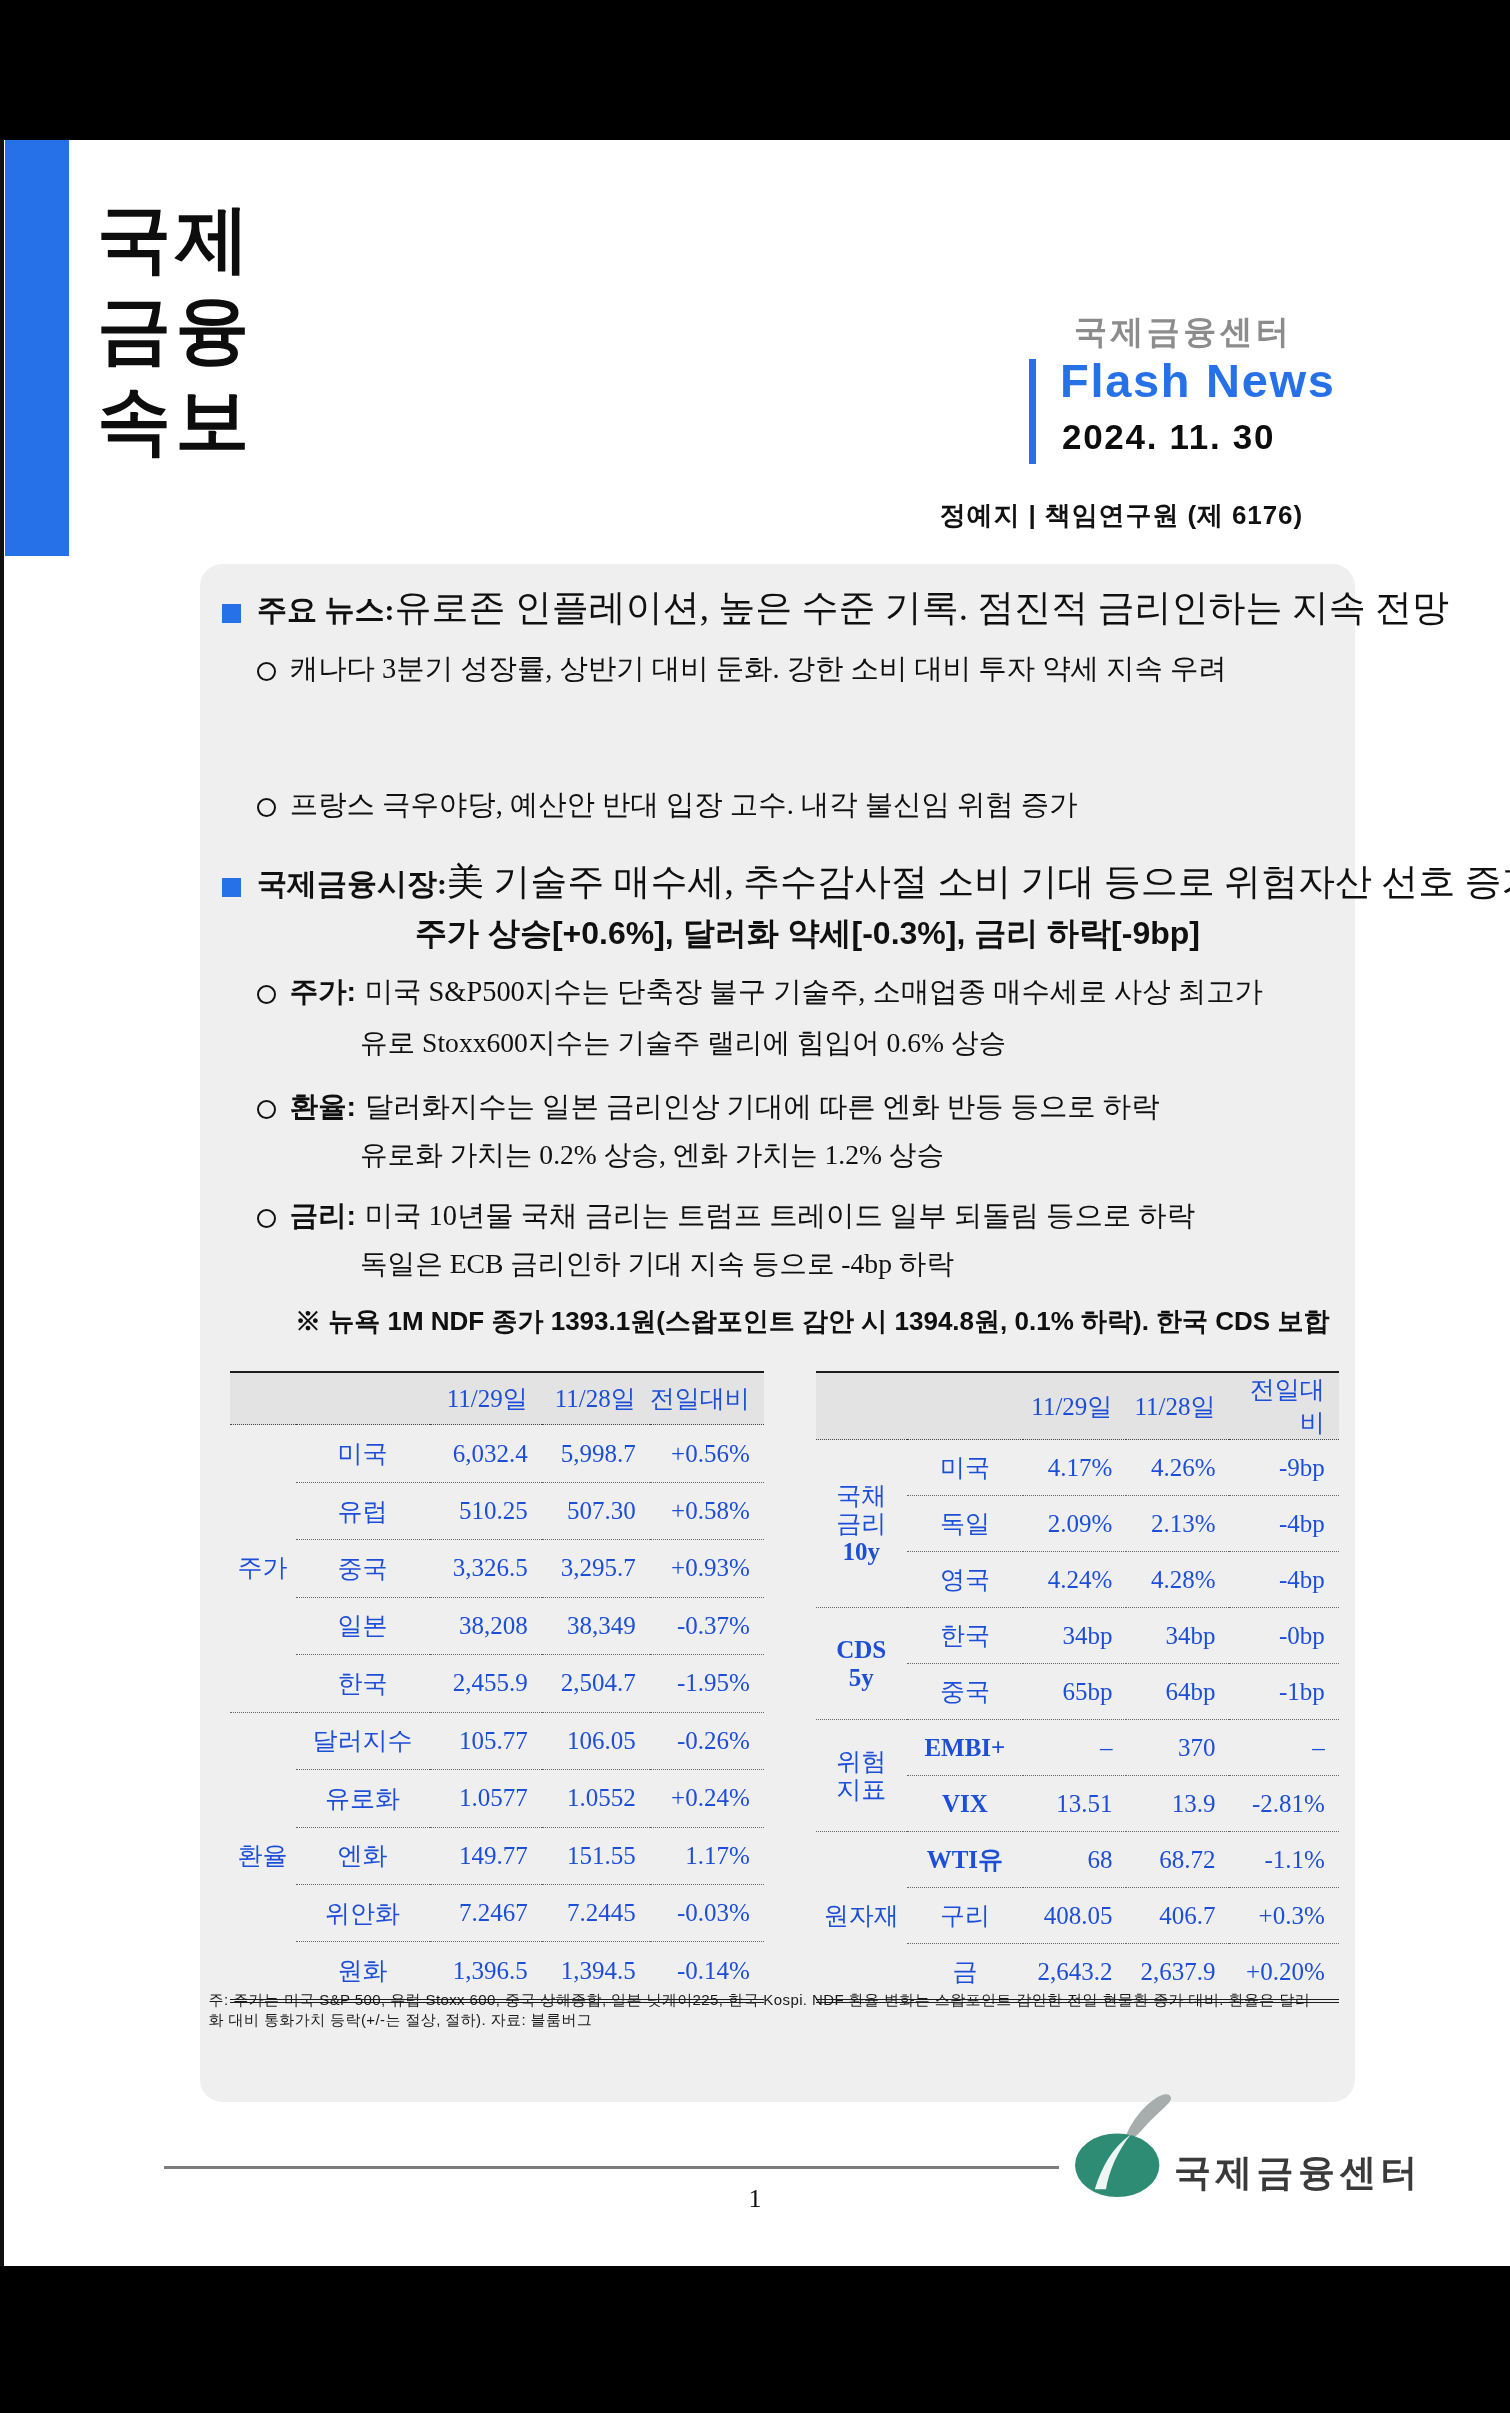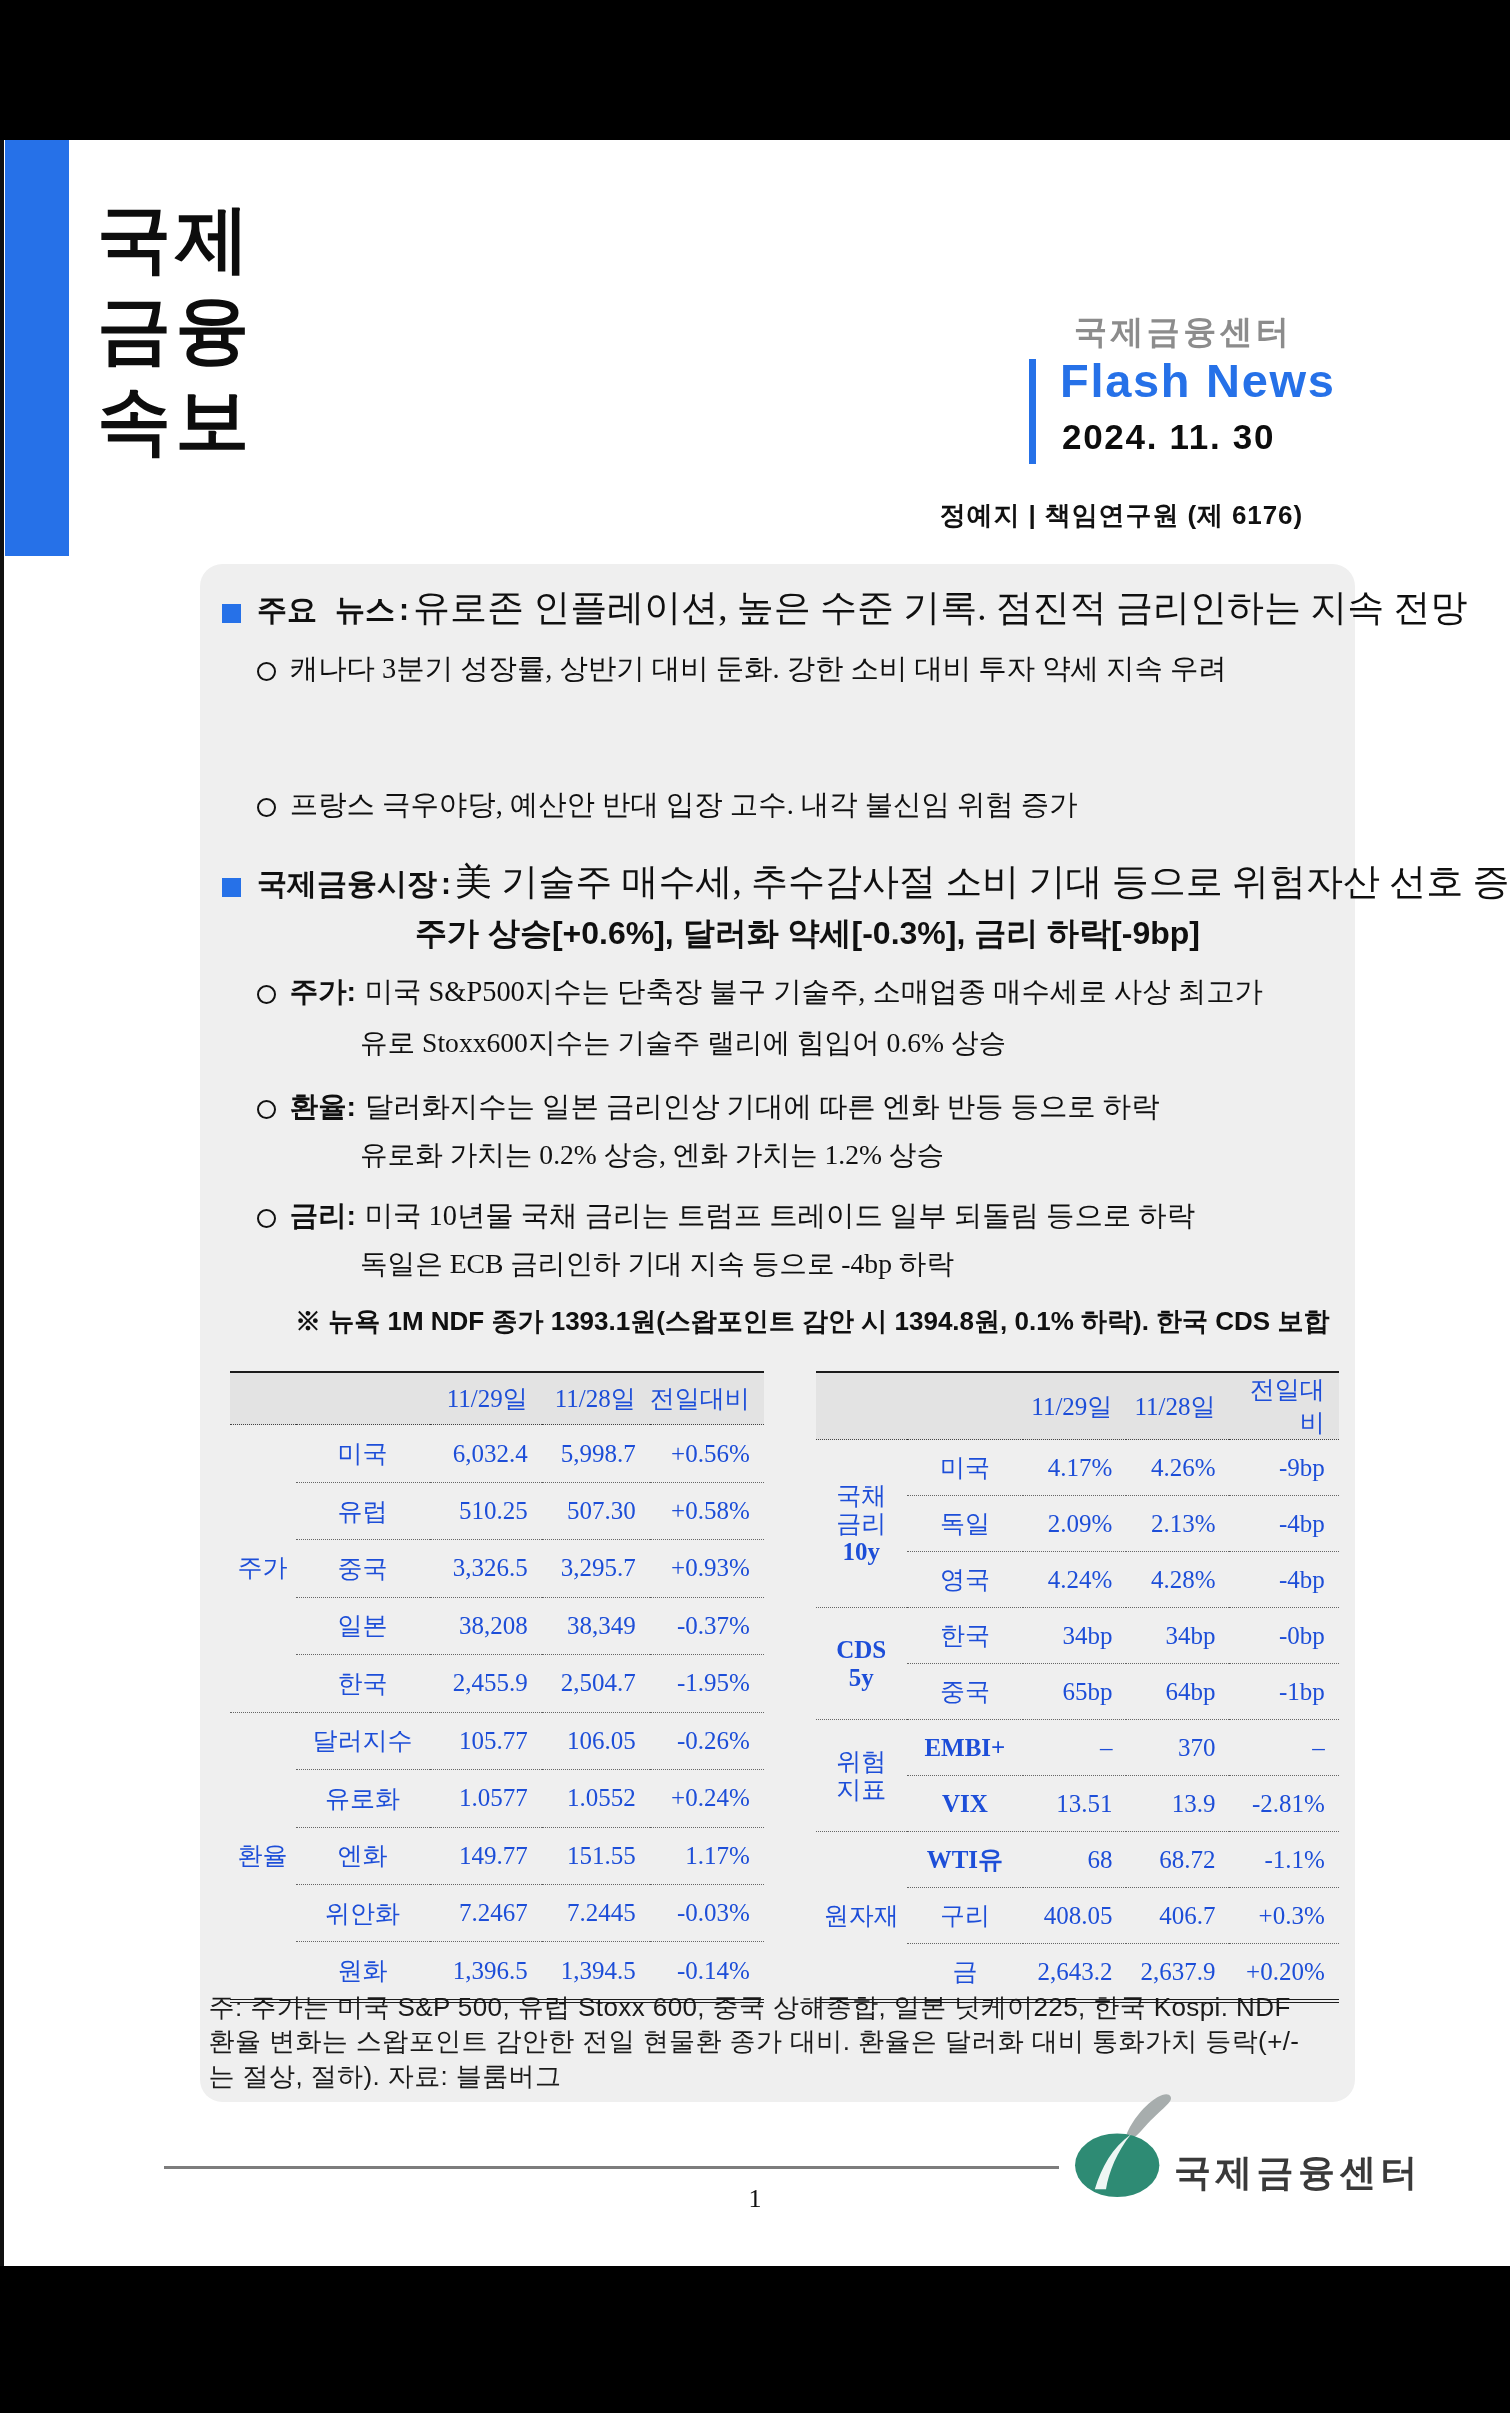--- a/index.html
+++ b/index.html
@@ -19,21 +19,21 @@
   .brand{left:1060px;top:353px;font-size:47px;font-weight:700;color:#2671E8;letter-spacing:1.7px;}
   .date{left:1062px;top:417px;font-size:35px;font-weight:700;color:#0d0d0d;letter-spacing:1.7px;}
   .author{top:498px;right:207px;font-size:26px;font-weight:700;color:#111;letter-spacing:0.9px;}
   
   .graybox{left:200px;top:564px;width:1155px;height:1538px;background:#efefef;border-radius:22.4px;}
   .line{position:absolute;white-space:nowrap;color:#101010;}
   .sq{display:inline-block;width:19px;height:19px;background:#2671E8;margin-right:15.5px;
       vertical-align:middle;position:relative;top:-2.6px;}
   .circ{display:inline-block;width:19px;height:19px;border:2.6px solid #111;border-radius:50%;
         margin-right:13.8px;vertical-align:middle;position:relative;top:-2.6px;box-sizing:border-box;}
-  .blabel{font-family:Liberation Mono, monospace;font-weight:800;font-size:30px;}
+  .blabel{font-family:Liberation Serif, serif;font-weight:800;font-size:30px;}
   .btext{font-family:"Liberation Serif",serif;font-size:37px;}
   .stext{font-family:"Liberation Serif",serif;font-size:28.4px;}
   .ctext{font-family:"Liberation Serif",serif;font-size:27.6px;}
   .slabel{font-family:"Liberation Sans",sans-serif;font-weight:800;font-size:28.4px;margin-right:8.6px;}
   .center-bold{font-family:"Liberation Sans",sans-serif;font-weight:800;font-size:32px;
                left:0;right:0;text-align:center;padding-left:60px;}
   .ndf{font-family:"Liberation Sans",sans-serif;font-weight:600;font-size:26px;}
   
   .tables-wrap{left:8.6px;top:807px;display:flex;gap:31px;}
   table.dtable{border-collapse:collapse;table-layout:fixed;
@@ -44,21 +44,21 @@
   .dtable th.corner{padding:0;}
   .dtable td{height:55px;padding:0;}
   .lab{text-align:center;}
   .num{text-align:right;padding-right:13.8px !important;}
   .grp{text-align:center;line-height:1.12;}
   .bt{border-top:1.7px dotted #666;}
   .bold-lab{font-weight:bold;}
   .grp .bold-lab{display:block;}
   .grp span{display:block;}
   .footnote{left:8.6px;top:1426px;width:1114px;font-family:"Liberation Sans",sans-serif;
-       font-size:26px;font-weight:500;color:#1a1a1a;line-height:1.32;letter-spacing:0.4px;}
+       font-size:15px;font-weight:500;color:#1a1a1a;line-height:1.32;letter-spacing:0.4px;}
   
   .footer-rule{left:164px;top:2166px;width:895px;height:2.6px;background:#7d7d7d;}
   .logo-mark{left:1069px;top:2086px;width:284px;height:112px;}
   .logo-text{left:1174px;top:2148px;font-size:37px;font-weight:700;color:#3a3a3a;letter-spacing:4.3px;}
   .page-num{left:0;top:2184px;width:1510px;text-align:center;
        font-family:"Liberation Serif",serif;font-size:26px;color:#111;}
 </style>
 </head>
 <body>
 

